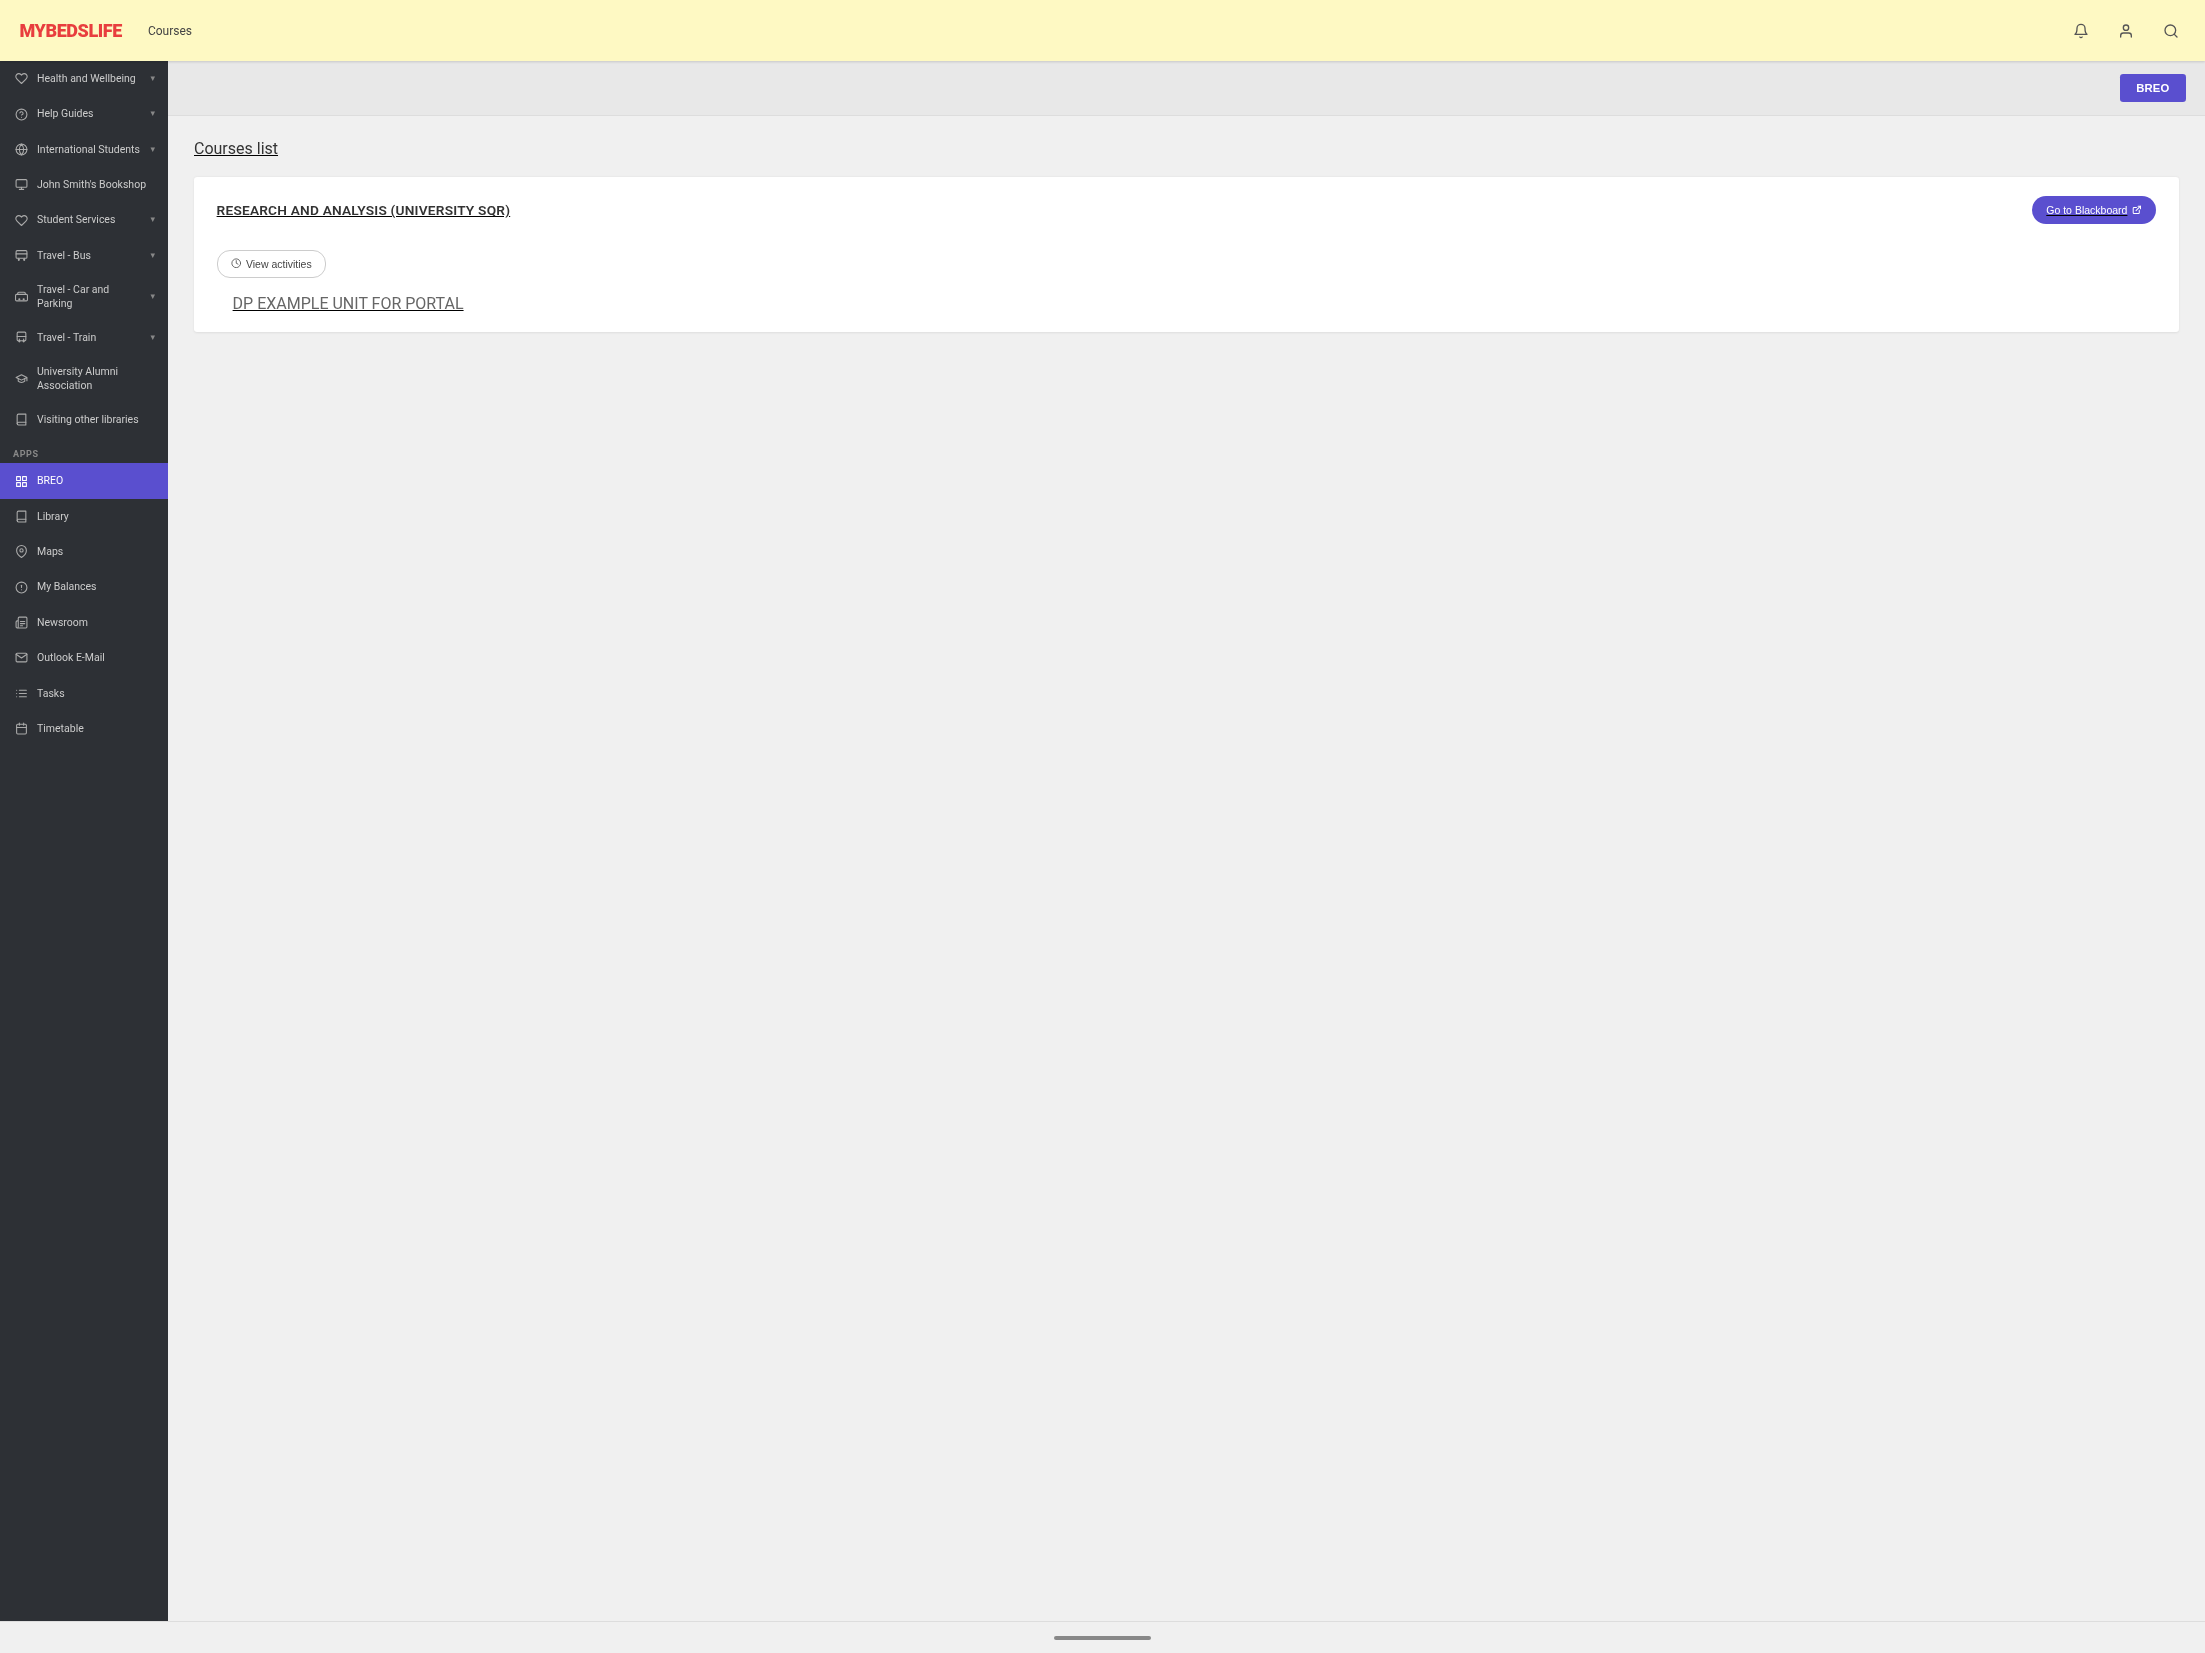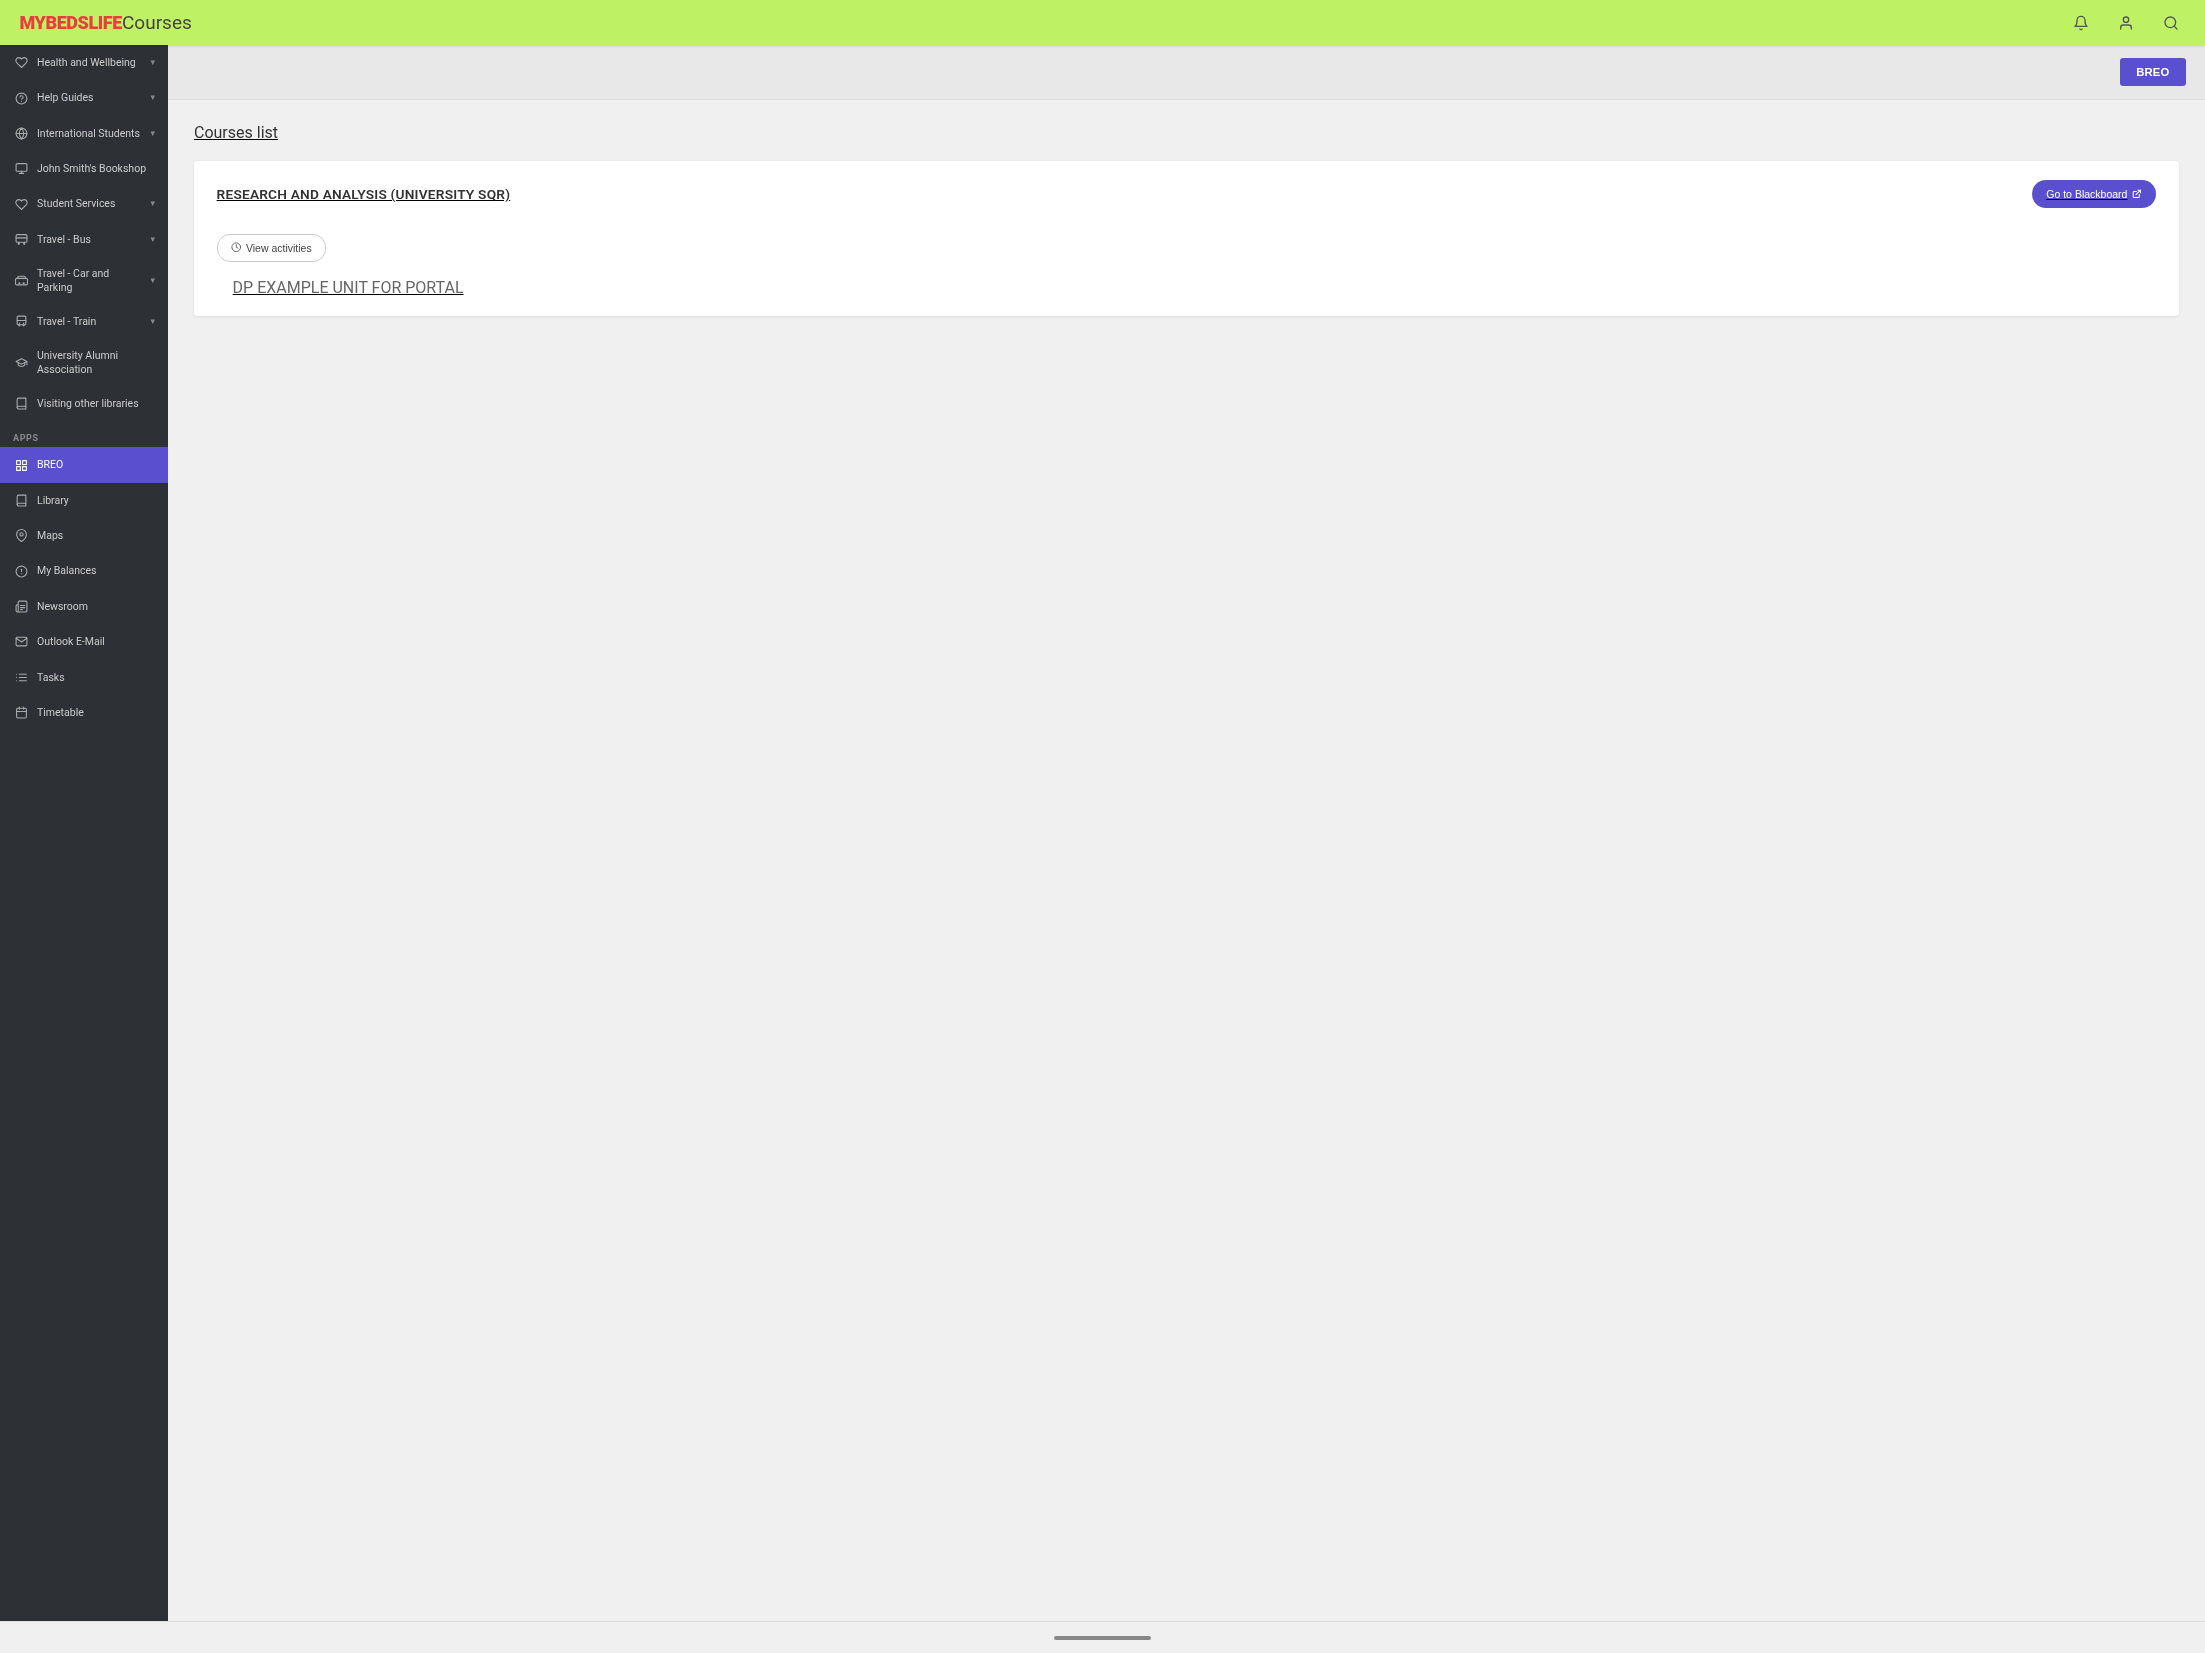--- a/index.html
+++ b/index.html
@@ -3,39 +3,40 @@
   <meta charset="utf-8">
   <style>
     * { margin: 0; padding: 0; box-sizing: border-box; }
     body { font-family: -apple-system, BlinkMacSystemFont, 'Segoe UI', Roboto, sans-serif; display: flex; flex-direction: column; height: 100vh; background: #f0f0f0; }
 
     
     .header {
       display: flex;
       align-items: center;
       justify-content: space-between;
-      background: #bef264;
+      background: #fef9c3;
       padding: 0 19.4px;
-      height: 45px;
+      height: 61px;
       box-shadow: 0 0.8px 2.4px rgba(0,0,0,0.15);
       z-index: 10;
       flex-shrink: 0;
     }
     .logo {
       font-size: 18px;
       font-weight: 900;
       letter-spacing: -0.4px;
       color: #222;
     }
     .logo span { color: #e83e3e; }
     .header-center {
-      font-size: 19px;
+      font-size: 12px;
       font-weight: 400;
       color: #444;
       flex: 1;
+      margin-left: 26px;
     }
     .header-icons {
       display: flex;
       align-items: center;
       gap: 16px;
     }
     .header-icon {
       cursor: pointer;
       color: #555;
       font-size: 16px;

